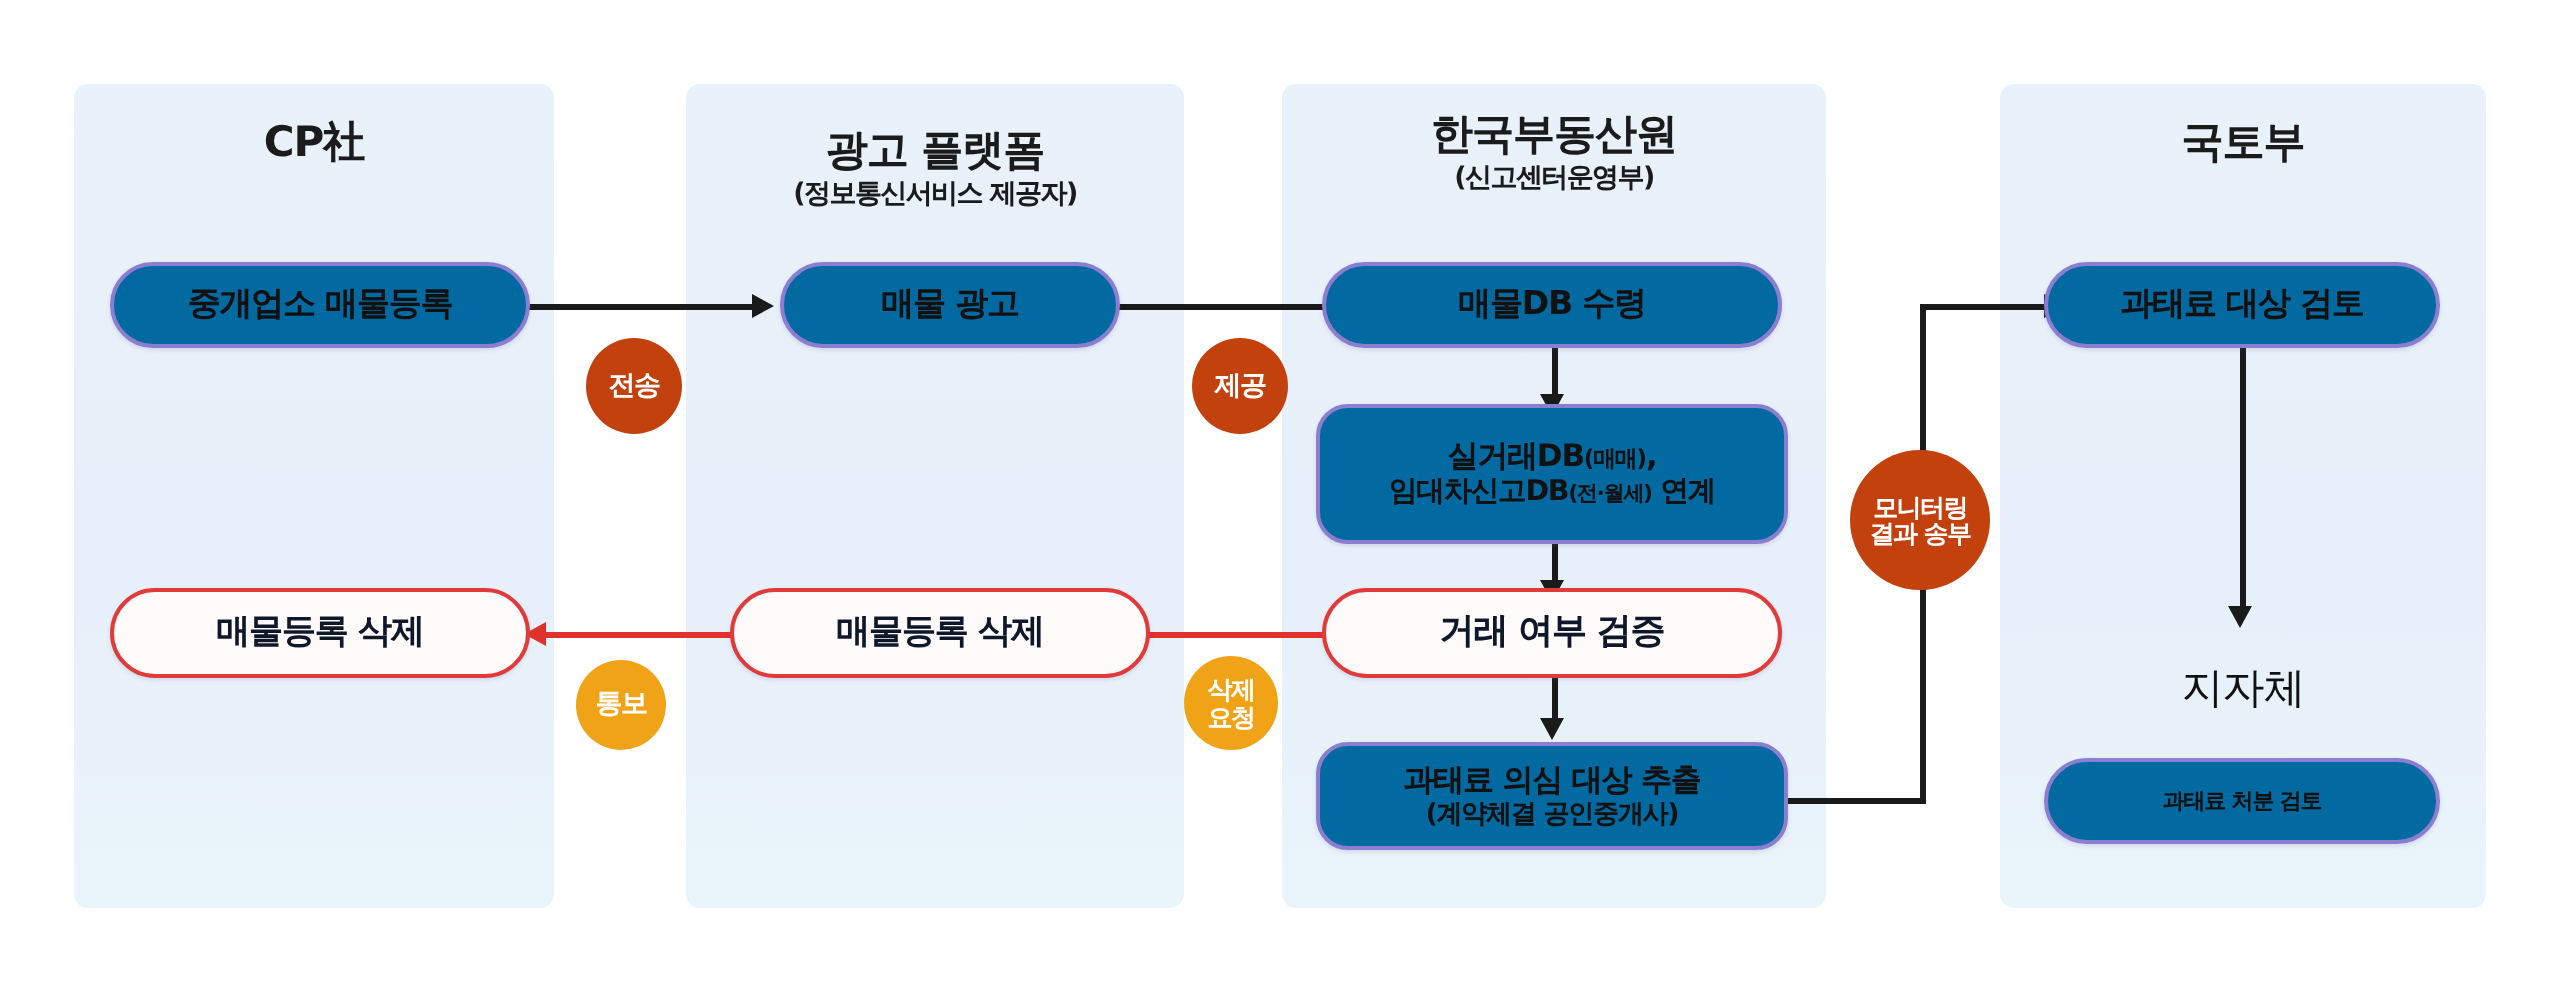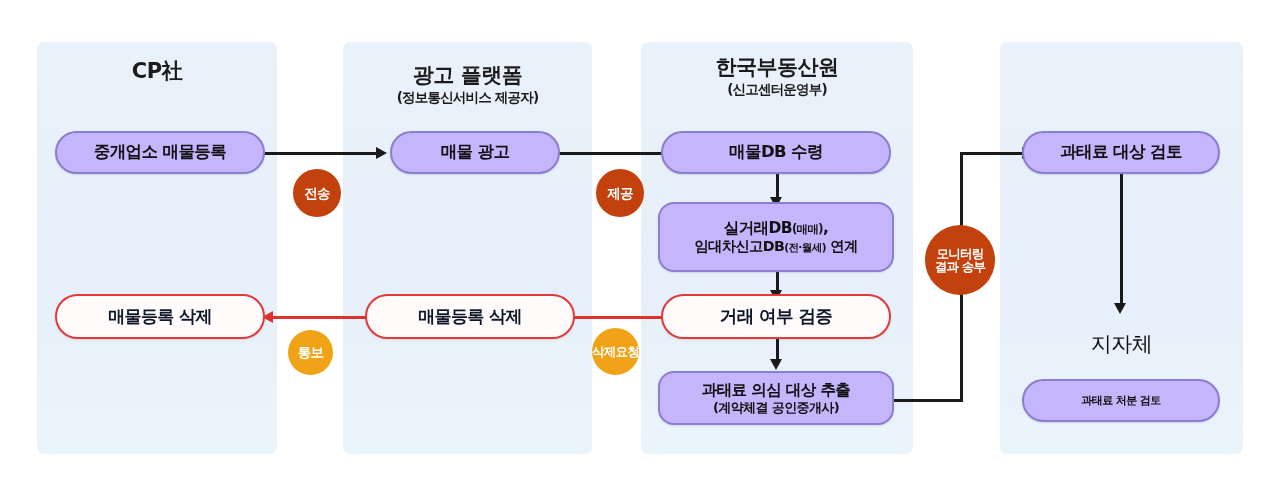--- a/index.html
+++ b/index.html
@@ -51,21 +51,21 @@
   }
 
   
   .node {
     position: absolute;
     box-sizing: border-box;
     display: flex;
     align-items: center;
     justify-content: center;
     text-align: center;
-    background: #c4b5fd;
+    background: #0369a1;
     border: 2.2px solid #8b7dd0;
     border-radius: 26px;
     color: #111111;
     font-weight: bold;
     letter-spacing: -0.6px;
     line-height: 1.22;
     box-shadow: 0 1px 2px rgba(90, 90, 140, 0.18);
   }
   .node.red {
     border-color: #e03a3a;
@@ -151,20 +151,23 @@
   <div class="lane-title" style="left:343px; width:249px; top:62px;">
     <span class="main">광고 플랫폼</span>
     <span class="sub">(정보통신서비스 제공자)</span>
   </div>
 
   <div class="lane-title" style="left:641px; width:272px; top:54px;">
     <span class="main">한국부동산원</span>
     <span class="sub">(신고센터운영부)</span>
   </div>
 
+  <div class="lane-title" style="left:1000px; width:243px; top:58px;">
+    <span class="main">국토부</span>
+  </div>
 
   <div class="h-line" style="left:262px; top:152px; width:114px;"></div>
   <div class="arrow-r" style="left:376px; top:147px;"></div>
 
   <div class="h-line" style="left:557px; top:152px; width:108px;"></div>
   <div class="arrow-r" style="left:665px; top:147px;"></div>
 
   <div class="v-line" style="left:776px; top:174px; height:26px;"></div>
   <div class="arrow-d" style="left:770px; top:197px;"></div>
 
@@ -243,21 +246,21 @@
   </div>
 
   <div class="badge green" style="left:596px; top:169px; width:48px; height:48px; font-size:13.5px;">
     <span>제공</span>
   </div>
 
   <div class="badge orange" style="left:288px; top:330px; width:45px; height:45px; font-size:13.5px;">
     <span>통보</span>
   </div>
 
-  <div class="badge orange" style="left:592px; top:328px; width:47px; height:47px; font-size:12.5px; flex-direction:row;">
+  <div class="badge orange" style="left:592px; top:328px; width:47px; height:47px; font-size:12.5px; flex-direction:column;">
     <span>삭제</span>
     <span>요청</span>
   </div>
 
   <div class="badge green" style="left:925px; top:225px; width:70px; height:70px; font-size:12.5px; flex-direction:column;">
     <span>모니터링</span>
     <span>결과 송부</span>
   </div>
 
 </div>

